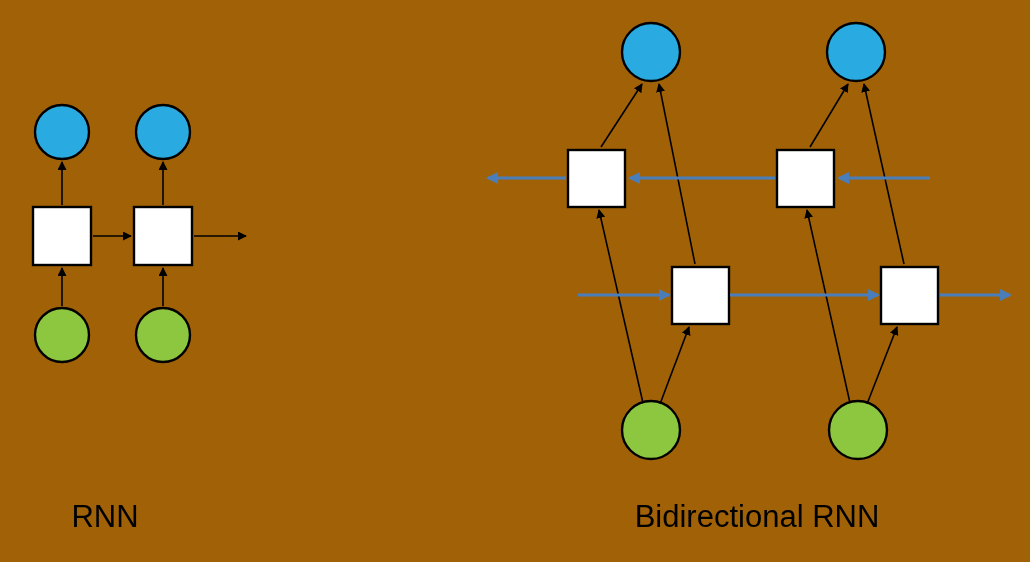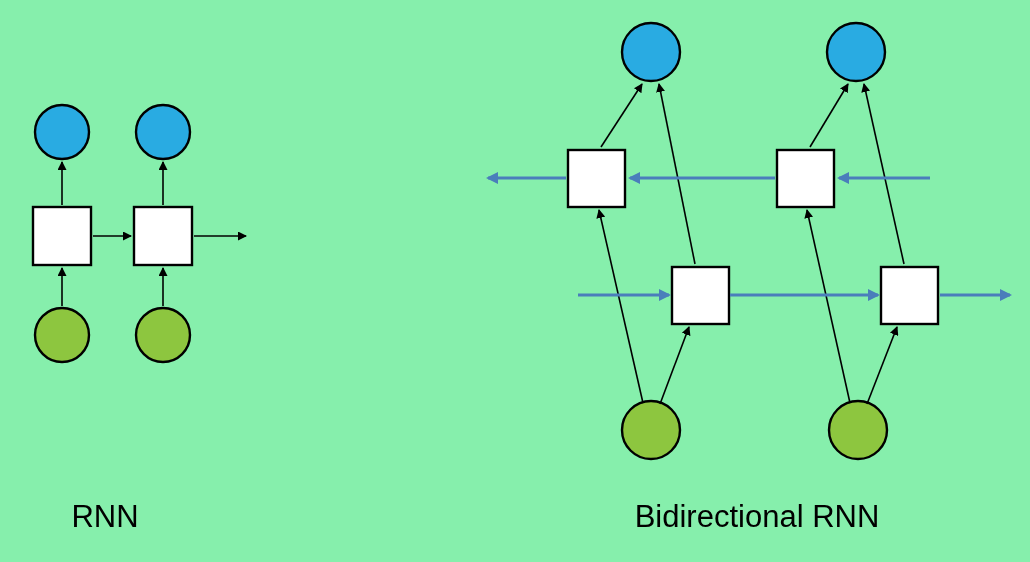--- a/index.html
+++ b/index.html
@@ -18,21 +18,21 @@
   .caption {
     font-family: "Liberation Sans", sans-serif;
     font-size: 31px;
     fill: #000000;
     text-anchor: middle;
   }
 </style>
 </head>
 <body>
 
-<div class="canvas" style="background: #86efac;">
+<div class="canvas" style="background: #a16207;">
   <svg id="diagram-svg" viewBox="0 0 1030 562" width="1030" height="562" xmlns="http://www.w3.org/2000/svg">
     <defs>
       <marker id="arrow-black" markerWidth="10" markerHeight="9" refX="8" refY="4.5" orient="auto" markerUnits="userSpaceOnUse">
         <path id="arrow-black-path" d="M0,0 L9,4.5 L0,9 z" fill="#000000"></path>
       </marker>
       <marker id="arrow-blue" markerWidth="14" markerHeight="12" refX="10" refY="6" orient="auto" markerUnits="userSpaceOnUse">
         <path id="arrow-blue-path" d="M0,0 L12,6 L0,12 z" fill="#4a7ebb"></path>
       </marker>
     </defs>
 

